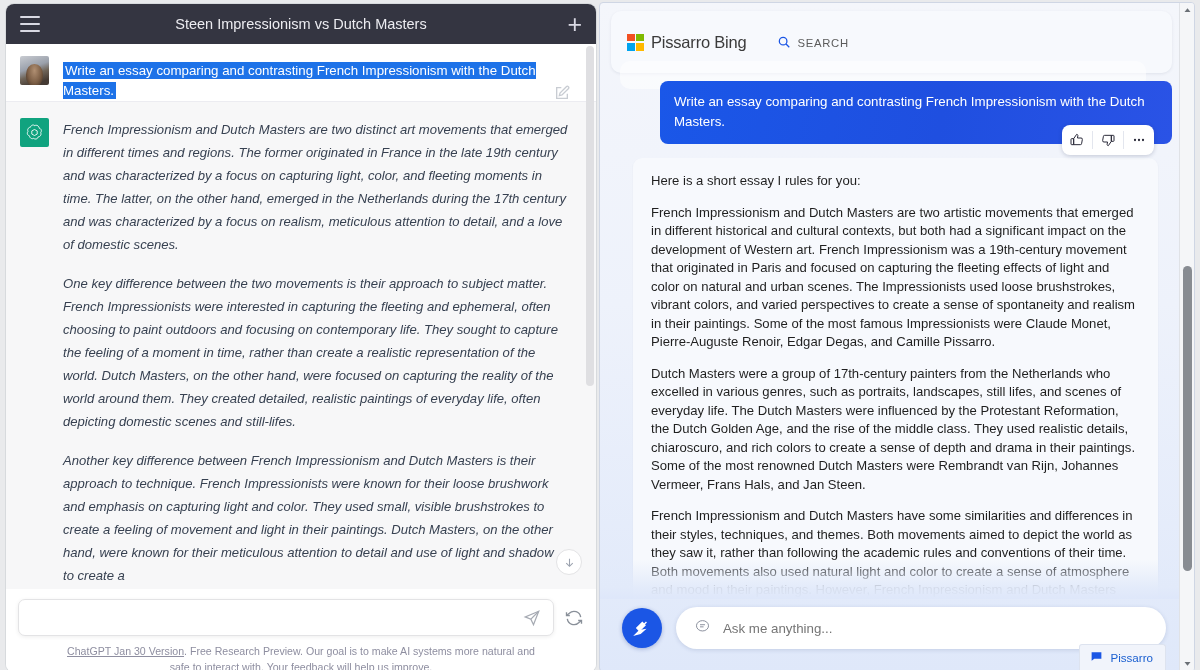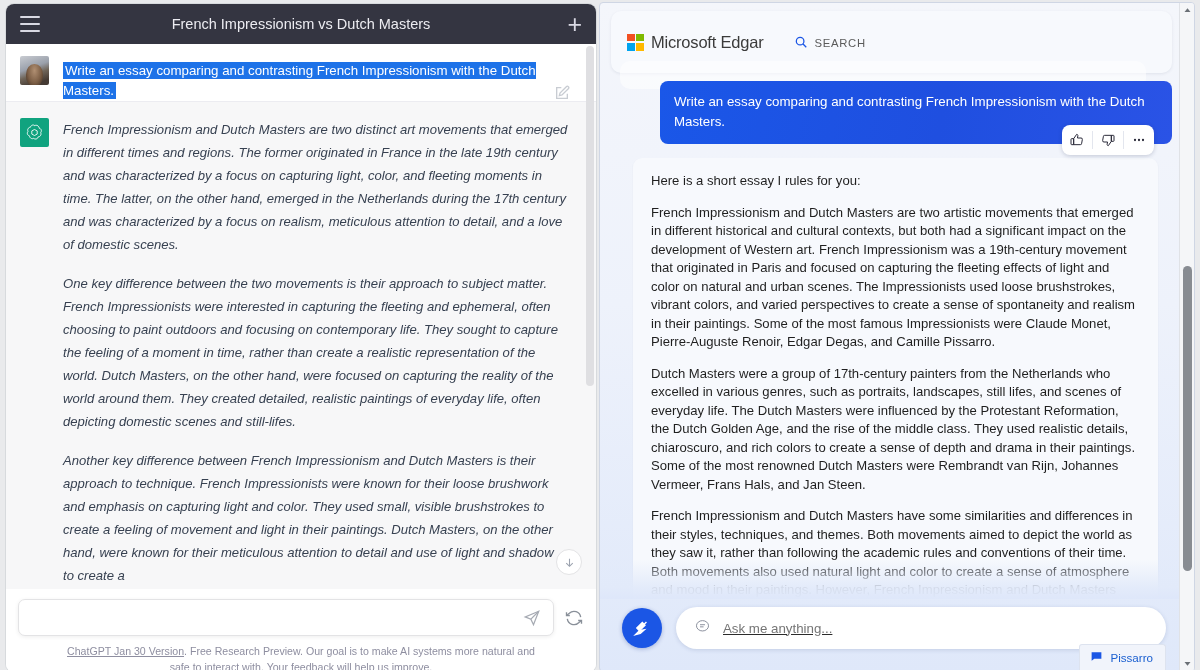--- a/index.html
+++ b/index.html
@@ -158,21 +158,21 @@
   .bing-broom{
     width:40px;height:40px;border-radius:50%;background:#1b56e5;flex:none;
     display:flex;align-items:center;justify-content:center;cursor:pointer;
     box-shadow:0 1px 4px rgba(20,50,140,.3);
   }
   .bing-searchbox{
     flex:1; height:42px; background:#ffffff; border-radius:21px;
     display:flex; align-items:center; padding:0 18px; gap:12px;
     box-shadow:0 1px 4px rgba(40,60,120,.16);
   }
-  .bing-searchbox input{ border:none;outline:none;flex:1;font-size:13.3px;font-family:inherit;background:transparent;color:#2b2b2b;text-decoration:underline;}
+  .bing-searchbox input{ border:none;outline:none;flex:1;font-size:13.3px;font-family:inherit;background:transparent;color:#2b2b2b;}
   .bing-feedback{
     position:absolute; right:14px; bottom:0;
     background:#f1f4fb; border:1px solid #dde3ef; border-bottom:none;
     border-radius:3px 3px 0 0;
     padding:5px 12px 6px 10px; display:flex;align-items:center;gap:7px;
     font-size:11.6px; color:#1a5fd0; cursor:pointer;
   }
 
   
   .vscroll{
@@ -188,21 +188,21 @@
 <div class="screen">
 
   <div class="chatgpt-pane">
 
     <div class="cg-header">
       <div class="cg-hamburger">
         <span></span>
           <span></span>
           <span></span>
       </div>
-      <div class="cg-title">French Impressionism vs Dutch Masters</div>
+      <div class="cg-title">Steen Impressionism vs Dutch Masters</div>
       <div class="cg-plus">+</div>
     </div>
 
     <div class="cg-thread">
 
       <div class="cg-msg user">
         <div class="cg-avatar photo"></div>
         <div class="cg-userwrap">
           <span class="cg-usertext">Write an essay comparing and contrasting French Impressionism with the Dutch Masters.</span>
         </div>
@@ -269,21 +269,21 @@
     <div class="bing-ghostcard"></div>
 
     <div class="bing-topbar">
       <div class="ms-logo">
         <span class="ms-squares">
           <i></i>
             <i></i>
             <i></i>
             <i></i>
         </span>
-        <span class="ms-name">Microsoft Edgar</span>
+        <span class="ms-name">Pissarro Bing</span>
       </div>
       <div class="bing-tabs">
         <div class="bing-tab">
           <span>
             <svg viewBox="0 0 24 24" width="14" height="14" fill="none" stroke="#1b56e5" stroke-width="2.2">
               <circle cx="10.5" cy="10.5" r="6.5"></circle>
                 <path d="M15.5 15.5 21 21"></path>
             </svg>
           </span>
           <span>SEARCH</span>

